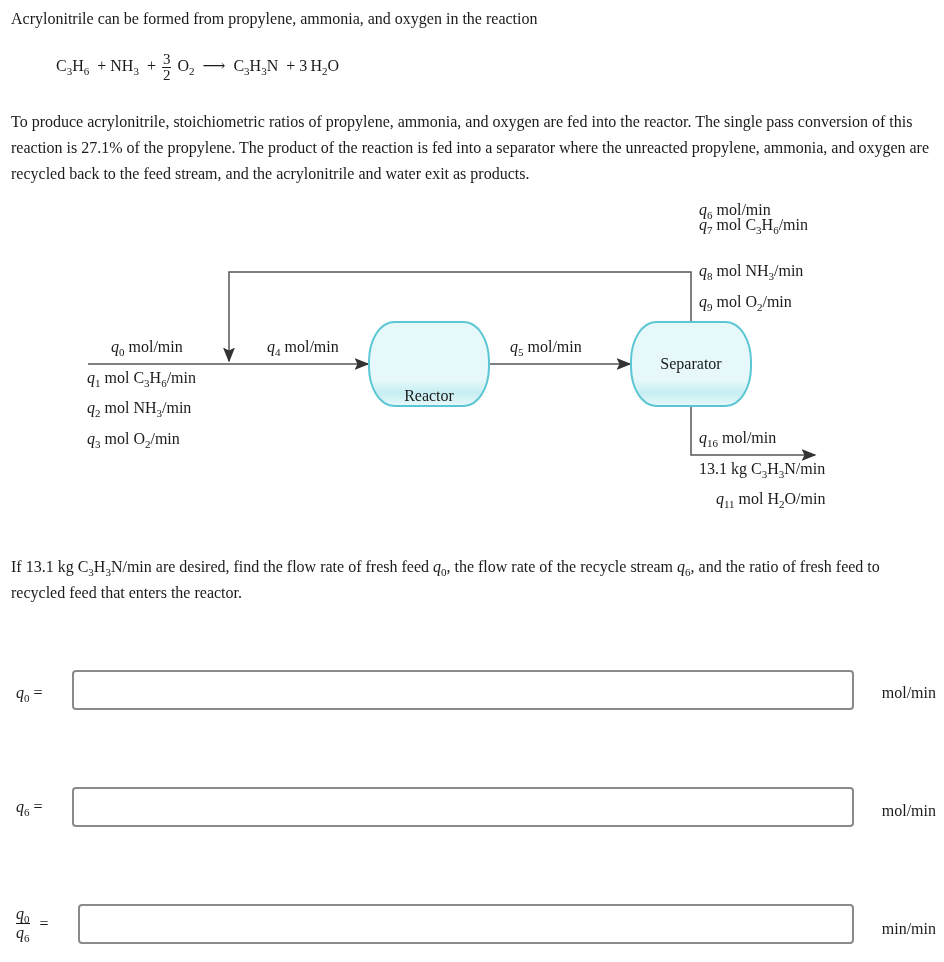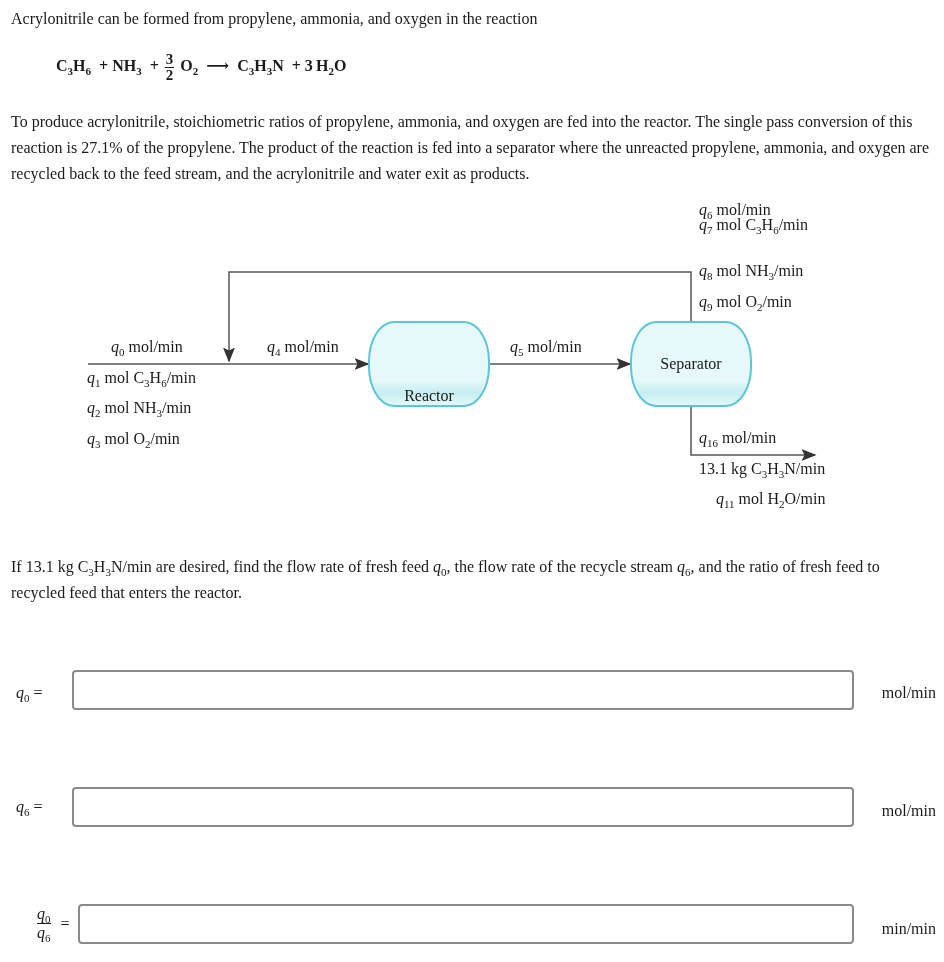--- a/index.html
+++ b/index.html
@@ -1,34 +1,34 @@
 <!DOCTYPE html>
 <html><head>
 <meta charset="utf-8">
 <style>
   html, body { margin: 0; padding: 0; background: #ffffff; }
   body { width: 944px; height: 962px; position: relative; overflow: hidden;
          font-family: "Liberation Serif", "DejaVu Serif", serif; color: #1a1a1a; font-size: 16px; }
   .abs { position: absolute; white-space: nowrap; }
   .para { position: absolute; left: 11px; width: 925px; line-height: 26px; font-size: 16px; }
-  .eq { position: absolute; left: 56px; top: 52px; font-size: 16px; height: 40px; font-weight: bold; }
+  .eq { position: absolute; left: 56px; top: 52px; font-size: 16px; height: 40px; }
   .eq .frac { display: inline-block; vertical-align: middle; text-align: center; font-size: 15px; line-height: 15px; margin: 0 2px; }
   .eq .frac span { display: block; }
   .eq .frac .num { border-bottom: 1px solid #1a1a1a; padding: 0 1px; }
   sub { font-size: 11px; vertical-align: -4px; line-height: 0; }
   i.q { font-style: italic; }
   .box { position: absolute; border: 2px solid #5cc6d4; border-radius: 26px / 40px;
          background: linear-gradient(to bottom, #e6f8fa 0%, #e6f8fa 70%, #c6eef2 85%, #e6f8fa 100%);
          display: flex; align-items: center; justify-content: center; font-size: 16px; box-sizing: border-box; }
   .lbl { position: absolute; font-size: 16px; white-space: nowrap; }
   .ans-label { position: absolute; font-size: 16px; }
   .ans-input { position: absolute; height: 40px; border: 2px solid #8a8a8a; border-radius: 4px; box-sizing: border-box; background: #fff;
                font-family: "Liberation Serif", serif; font-size: 16px; padding: 0 8px; outline: none; }
   .unit { position: absolute; font-size: 16px; right: 8px; }
-  .fr { display: inline-block; text-align: center; line-height: 18px; vertical-align: middle; margin-left: 21px; }
+  .fr { display: inline-block; text-align: center; line-height: 18px; vertical-align: middle; }
   .fr .n { display: block; border-bottom: 1px solid #1a1a1a; }
   .fr .d { display: block; }
 </style>
 </head>
 <body>
 
 <div class="abs" style="left:11px; top:10px;">Acrylonitrile can be formed from propylene, ammonia, and oxygen in the reaction</div>
 
 <div class="eq">
   <span>C</span><sub>3</sub><span>H</span><sub>6</sub>

